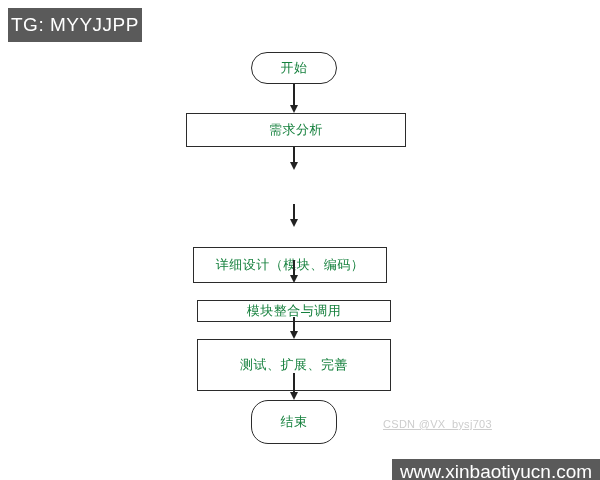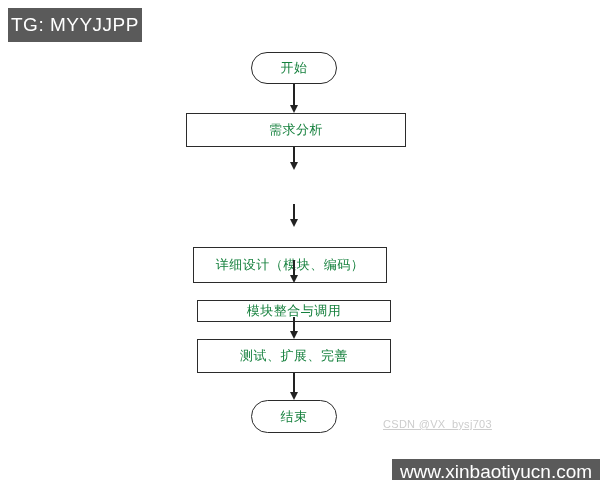--- a/index.html
+++ b/index.html
@@ -92,22 +92,22 @@
     font-size: 19px;
     white-space: nowrap;
     margin-top: 16px;
   }
   
   .n-start  { left: 251px; top: 52px;  width: 86px;  height: 32px; }
   .n-req    { left: 186px; top: 113px; width: 220px; height: 34px; text-align: right; }
   .n-design { left: 197px; top: 170px; width: 194px; height: 34px; }
   .n-detail { left: 193px; top: 227px; width: 194px; height: 36px; margin-top: 20px; }
   .n-module { left: 197px; top: 300px; width: 194px; height: 22px; }
-  .n-test   { left: 197px; top: 339px; width: 194px; height: 34px; }
-  .n-end    { left: 251px; top: 400px; width: 86px;  height: 33px; }
+  .n-test   { left: 197px; top: 339px; width: 194px; height: 52px; }
+  .n-end    { left: 251px; top: 400px; width: 86px;  height: 44px; }
   .a1 { left: 287px; top: 84px;  height: 29px; }
   .a2 { left: 287px; top: 147px; height: 23px; }
   .a3 { left: 287px; top: 204px; height: 23px; }
   .a4 { left: 287px; top: 260px; height: 23px; }
   .a5 { left: 287px; top: 317px; height: 22px; }
   .a6 { left: 287px; top: 373px; height: 27px; }
 </style>
 </head>
 <body>
 

